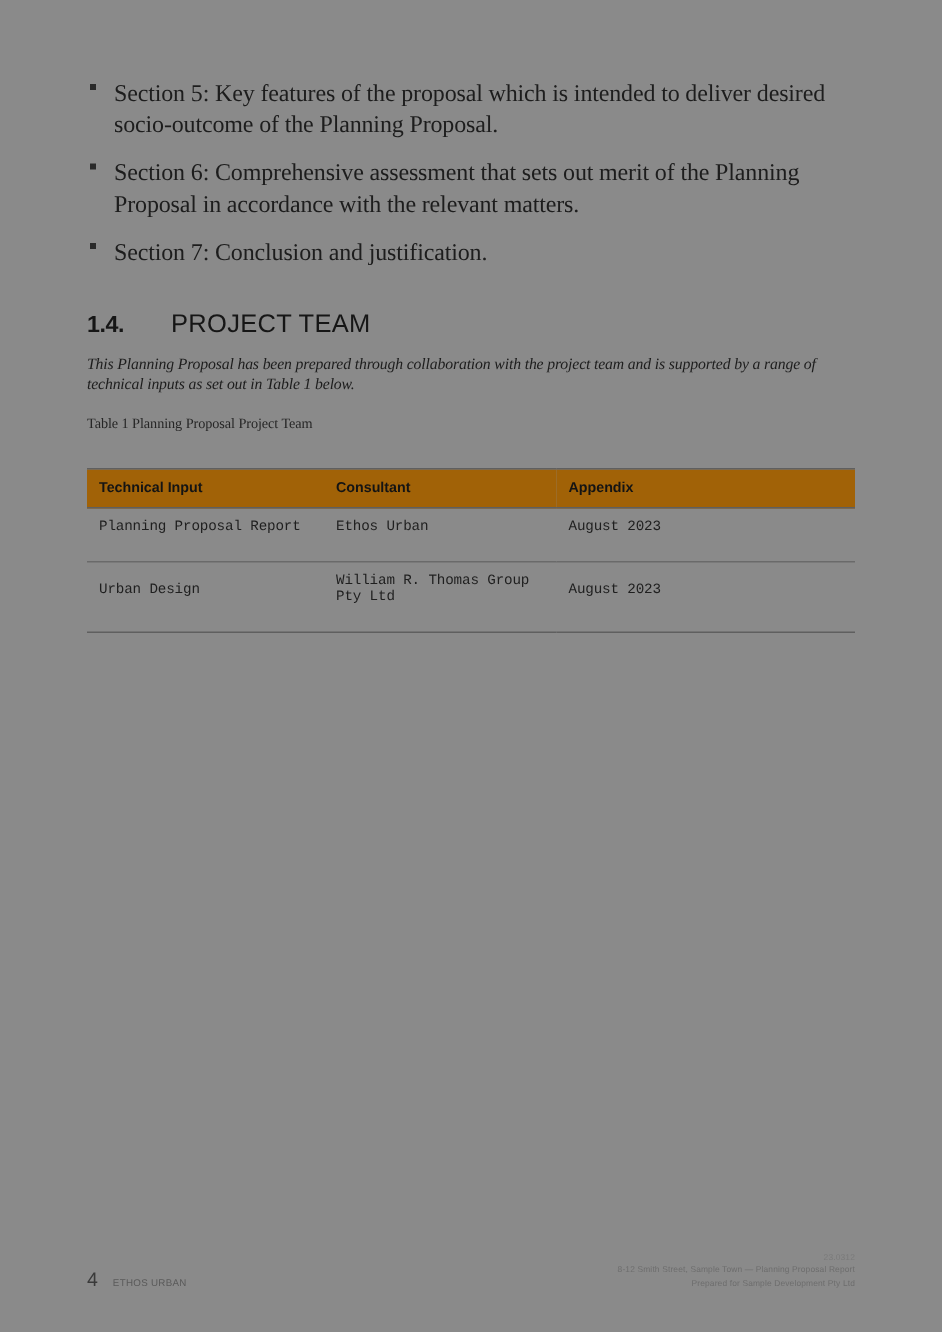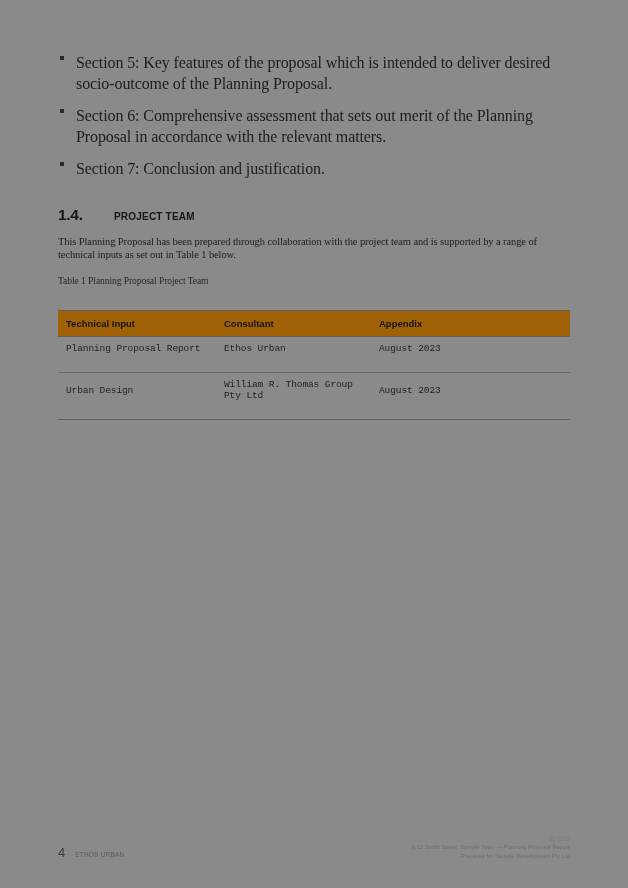--- a/index.html
+++ b/index.html
@@ -60,32 +60,33 @@
   .heading .num {
     font-family: "Liberation Sans", sans-serif;
     font-weight: bold;
     font-size: 15.5px;
     color: #161616;
     width: 56px;
     letter-spacing: -0.3px;
   }
   .heading .title {
     font-family: "Liberation Sans", sans-serif;
-    font-weight: bold;
-    font-size: 10px;
+    font-weight: normal;
+    font-size: 17px;
     color: #161616;
     letter-spacing: 0.2px;
   }
 
   .body-para {
     font-size: 10.5px;
     line-height: 1.32;
     color: #1d1d1d;
     margin: 0 0 14px 0;
     letter-spacing: -0.1px;
+    font-style: italic;
   }
 
   .table-caption {
     font-size: 9.5px;
     color: #262626;
     margin: 0 0 24px 0;
     letter-spacing: -0.05px;
   }
 
   table.proj-team {

